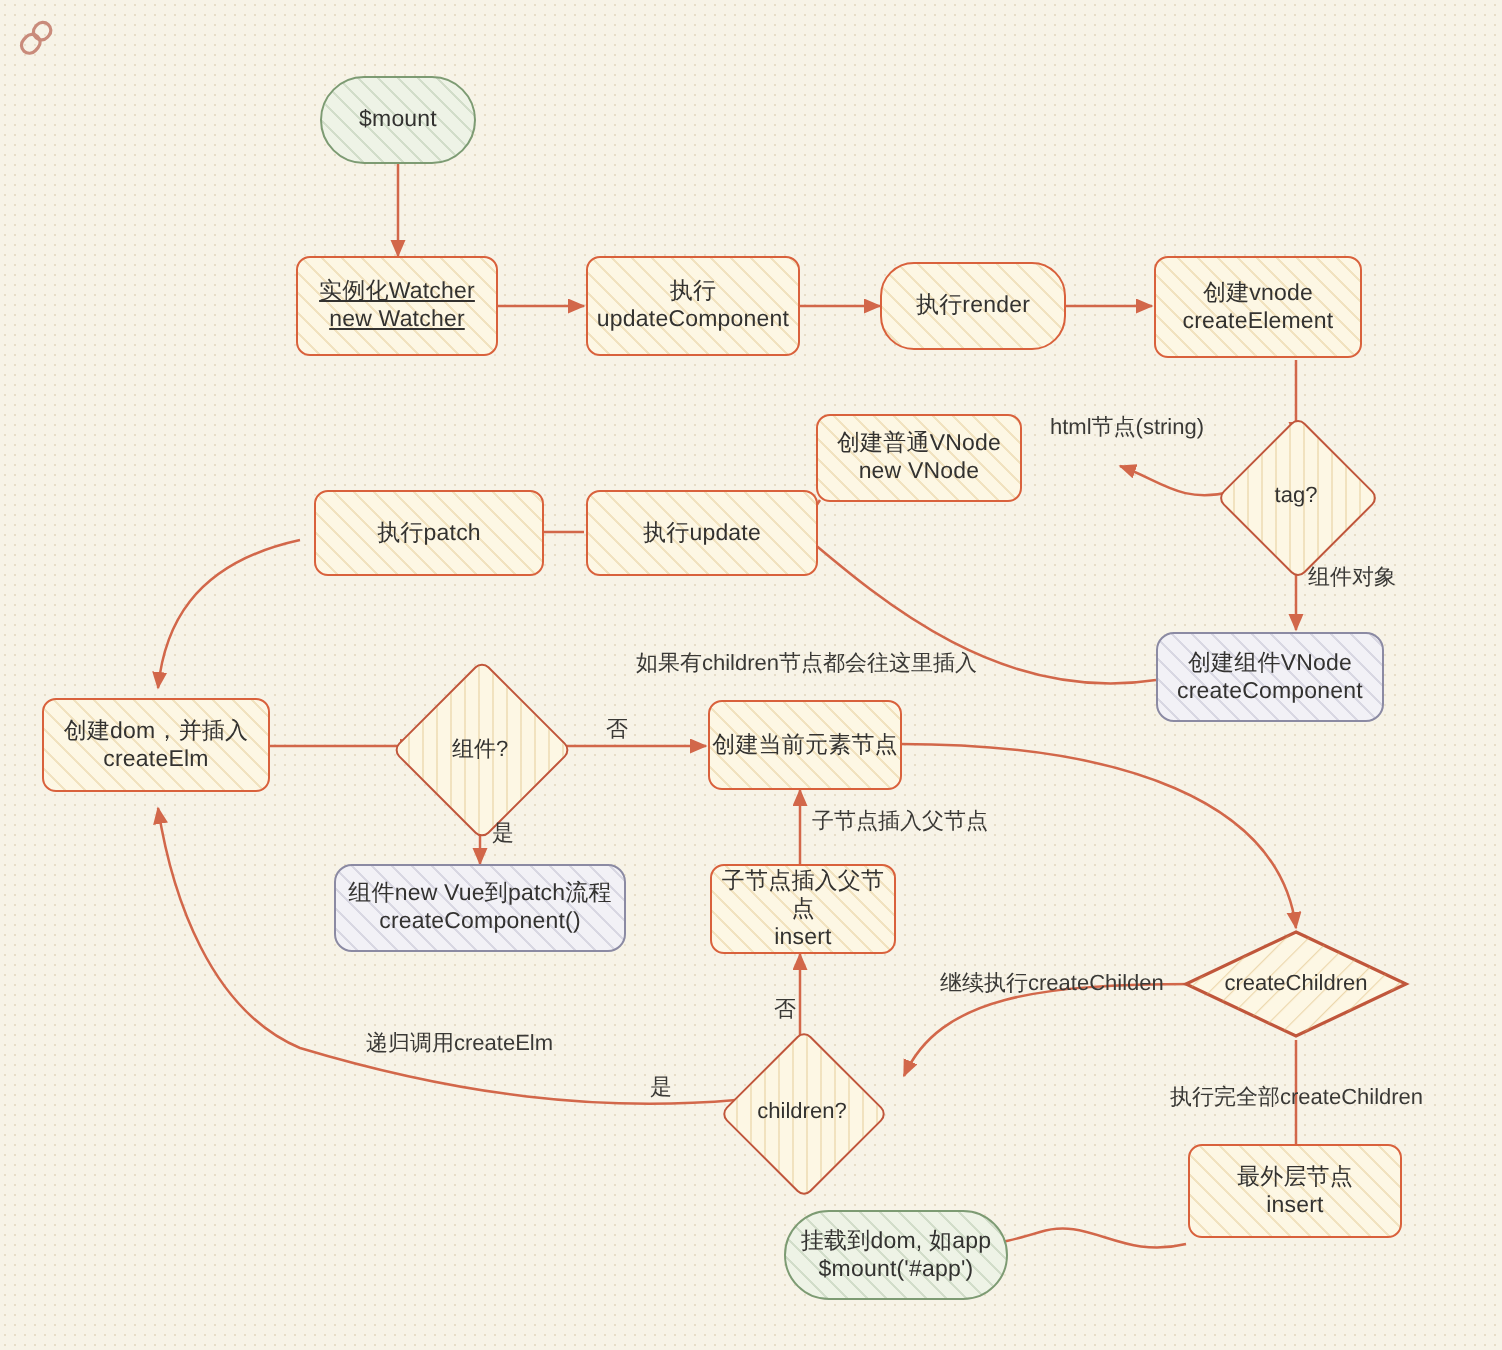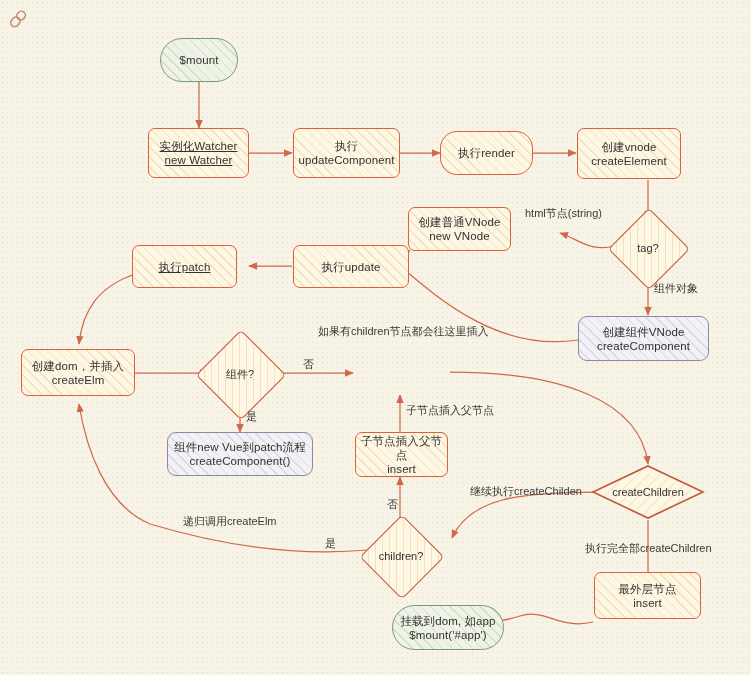--- a/index.html
+++ b/index.html
@@ -180,38 +180,39 @@
 createElement</div>
 
   <div class="dia" style="left:620px;top:220px;width:56px;height:56px;">
     <span class="shape"></span>
     <span class="lbl">tag?</span>
   </div>
 
   <div class="node proc" style="left:408px;top:207px;width:103px;height:44px;">创建普通VNode
 new VNode</div>
 
-  <div class="node proc alt" style="left:578px;top:316px;width:131px;height:45px;">创建组件VNode
+  <div class="node proc alt" style="left:578px;top:316px;width:114px;height:45px;">创建组件VNode
 createComponent</div>
 
   <div class="node proc" style="left:293px;top:245px;width:116px;height:43px;">执行update</div>
 
-  <div class="node proc" style="left:132px;top:245px;width:105px;height:43px;text-decoration:underline;">执行patch</div>
+  <div class="node proc" style="left:157px;top:245px;width:115px;height:43px;">执行patch</div>
 
   <div class="node proc" style="left:21px;top:349px;width:114px;height:47px;">创建dom，并插入
 createElm</div>
 
   <div class="dia" style="left:209px;top:343px;width:62px;height:62px;">
     <span class="shape"></span>
     <span class="lbl">组件?</span>
   </div>
 
   <div class="node proc alt" style="left:167px;top:432px;width:146px;height:44px;">组件new Vue到patch流程
 createComponent()</div>
 
+  <div class="node proc" style="left:354px;top:350px;width:97px;height:45px;">创建当前元素节点</div>
 
   <div class="node proc" style="left:355px;top:432px;width:93px;height:45px;">子节点插入父节点
 insert</div>
 
   <div class="dia" style="left:372px;top:527px;width:58px;height:58px;">
     <span class="shape"></span>
     <span class="lbl">children?</span>
   </div>
 
   <div class="dia-wide" style="left:591px;top:464px;width:114px;height:56px;">

